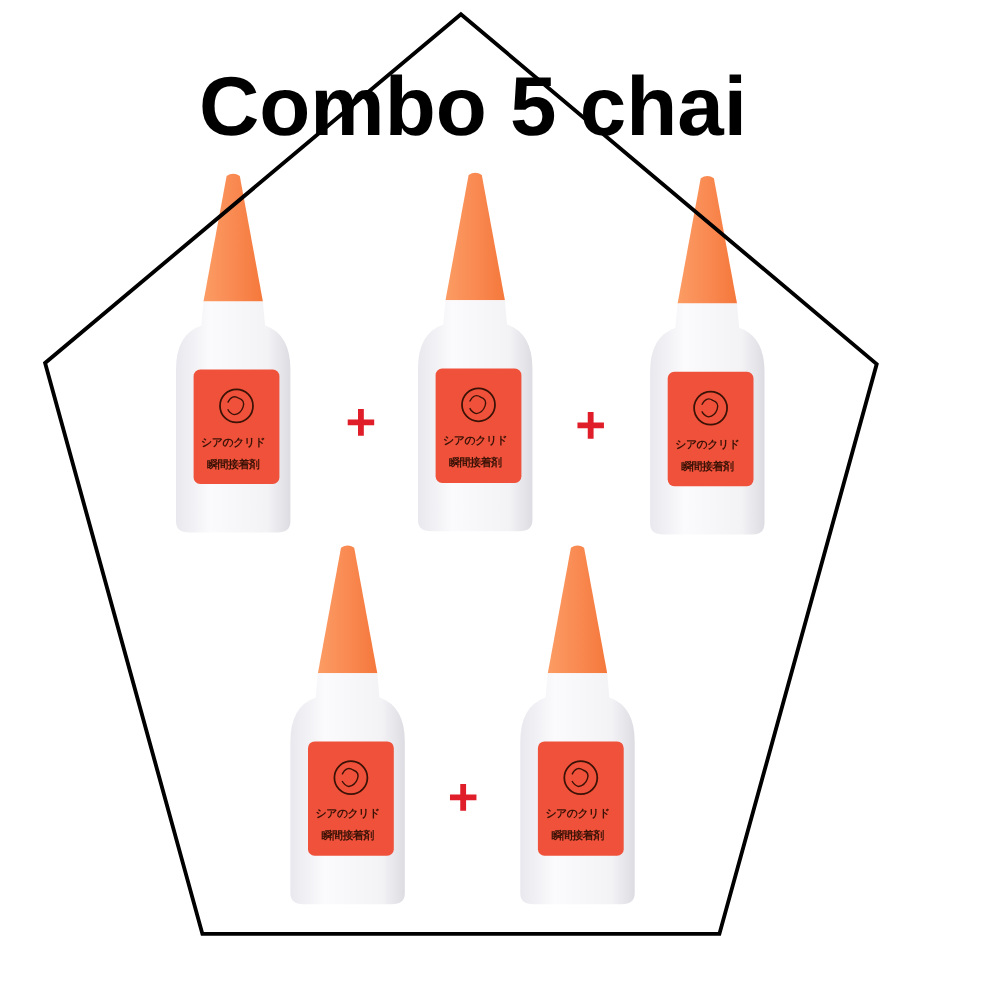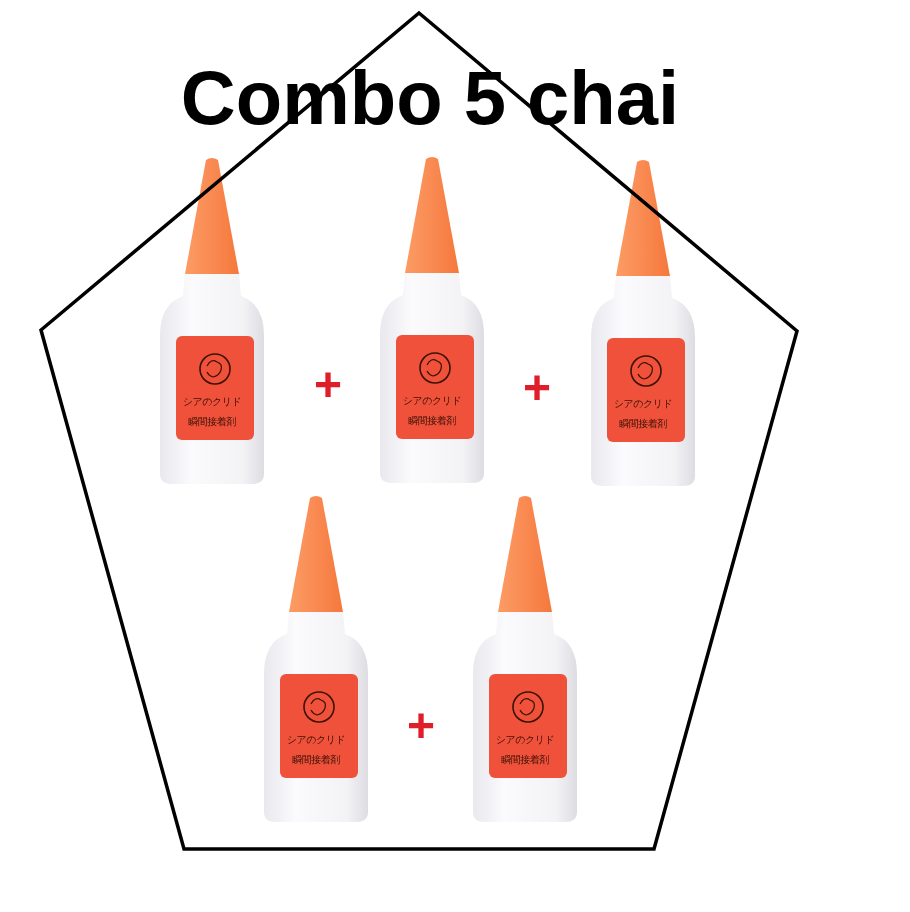--- a/index.html
+++ b/index.html
@@ -8,21 +8,21 @@
     svg.pentagon { position: absolute; left: 0; top: 0; width: 910px; height: 912px; z-index: 2; pointer-events: none; }
     .title {
       position: absolute; left: 0; top: 58px; width: 860px; text-align: center;
       font-family: "Liberation Sans", sans-serif; font-weight: bold; font-size: 76px;
       color: #000; letter-spacing: 0px; z-index: 1; line-height: 80px;
     }
     .bottle { position: absolute; width: 120px; height: 330px; z-index: 1; }
     .bottle svg { width: 120px; height: 330px; display: block; }
     .label-text1, .label-text2 {
       position: absolute; left: 0; width: 120px; text-align: center;
-      font-family: "DejaVu Sans", sans-serif; font-weight: normal; color: #3a1206;
+      font-family: "DejaVu Sans", sans-serif; font-weight: bold; color: #3a1206;
       font-size: 10px; letter-spacing: -0.5px;
     }
     .label-text1 { top: 239px; }
     .label-text2 { top: 259px; }
     .plus {
       position: absolute; color: #e01e2a; font-family: "Liberation Sans", sans-serif;
       font-weight: bold; font-size: 48px; line-height: 48px; width: 40px; text-align: center; z-index: 1;
     }
   </style>
 </head>

